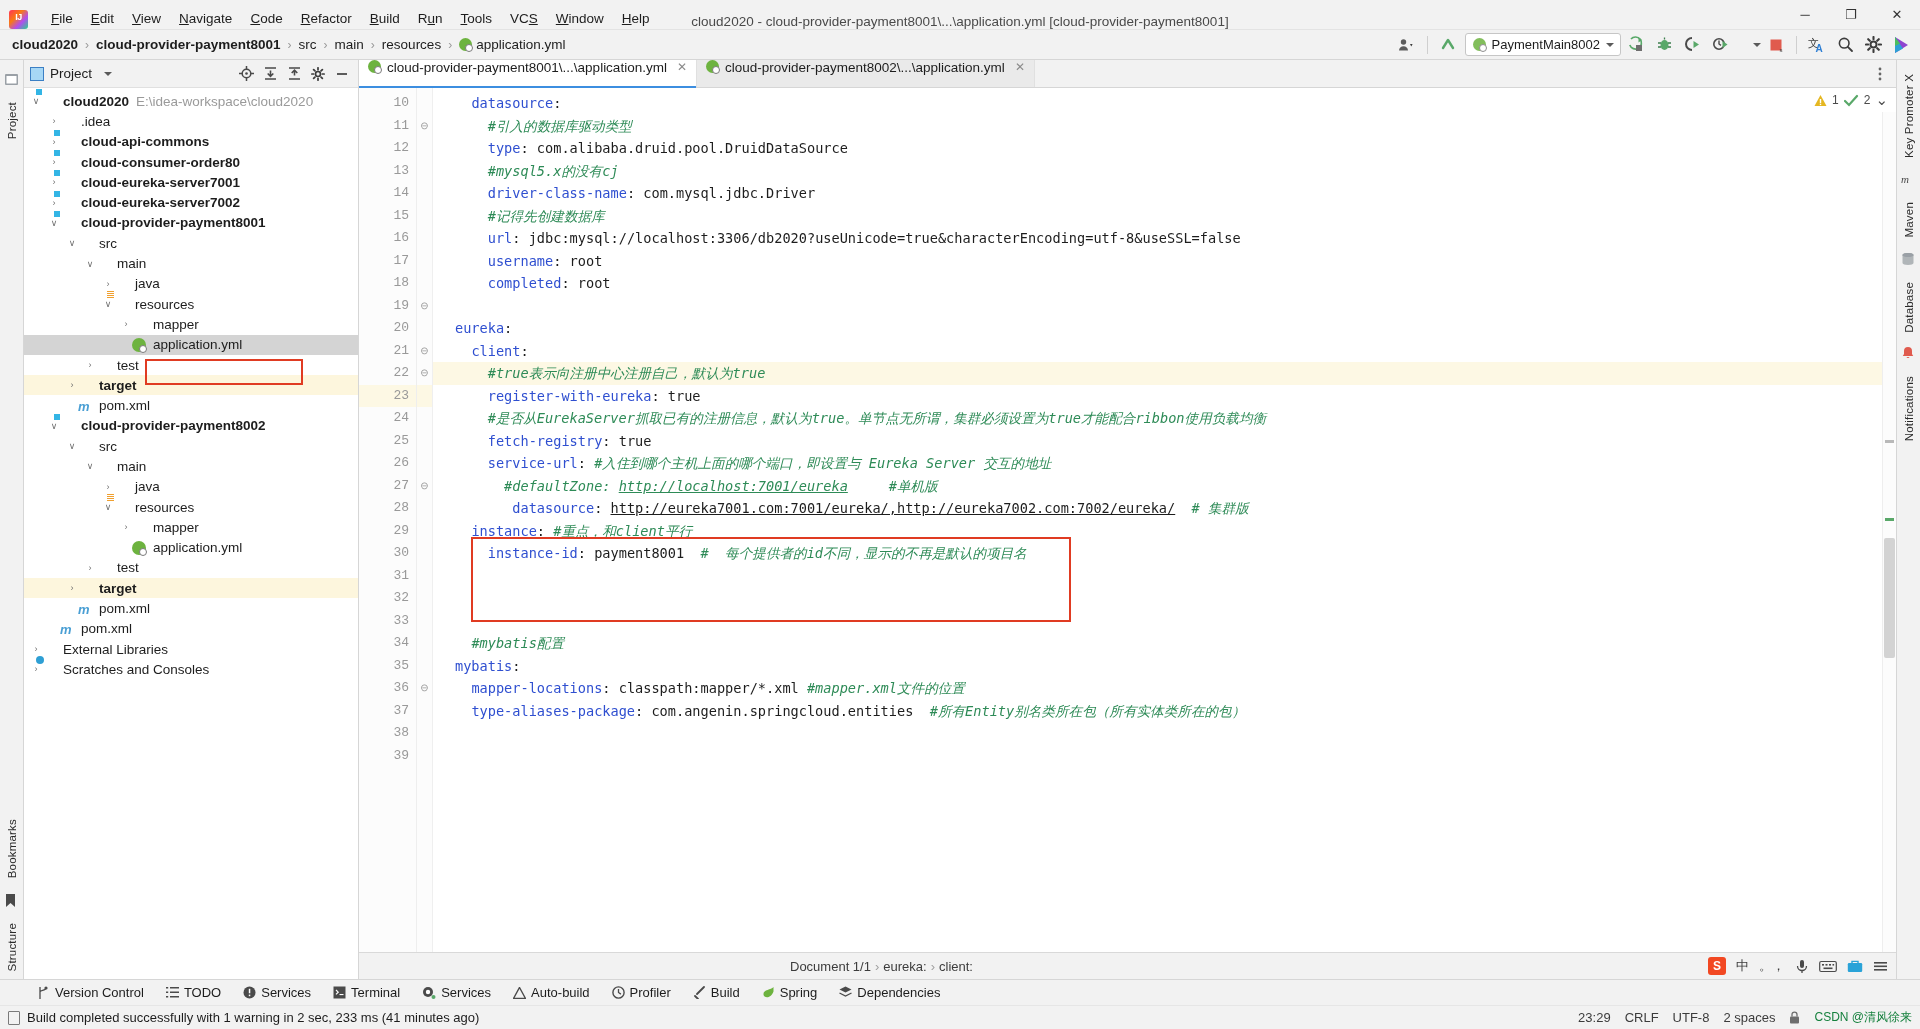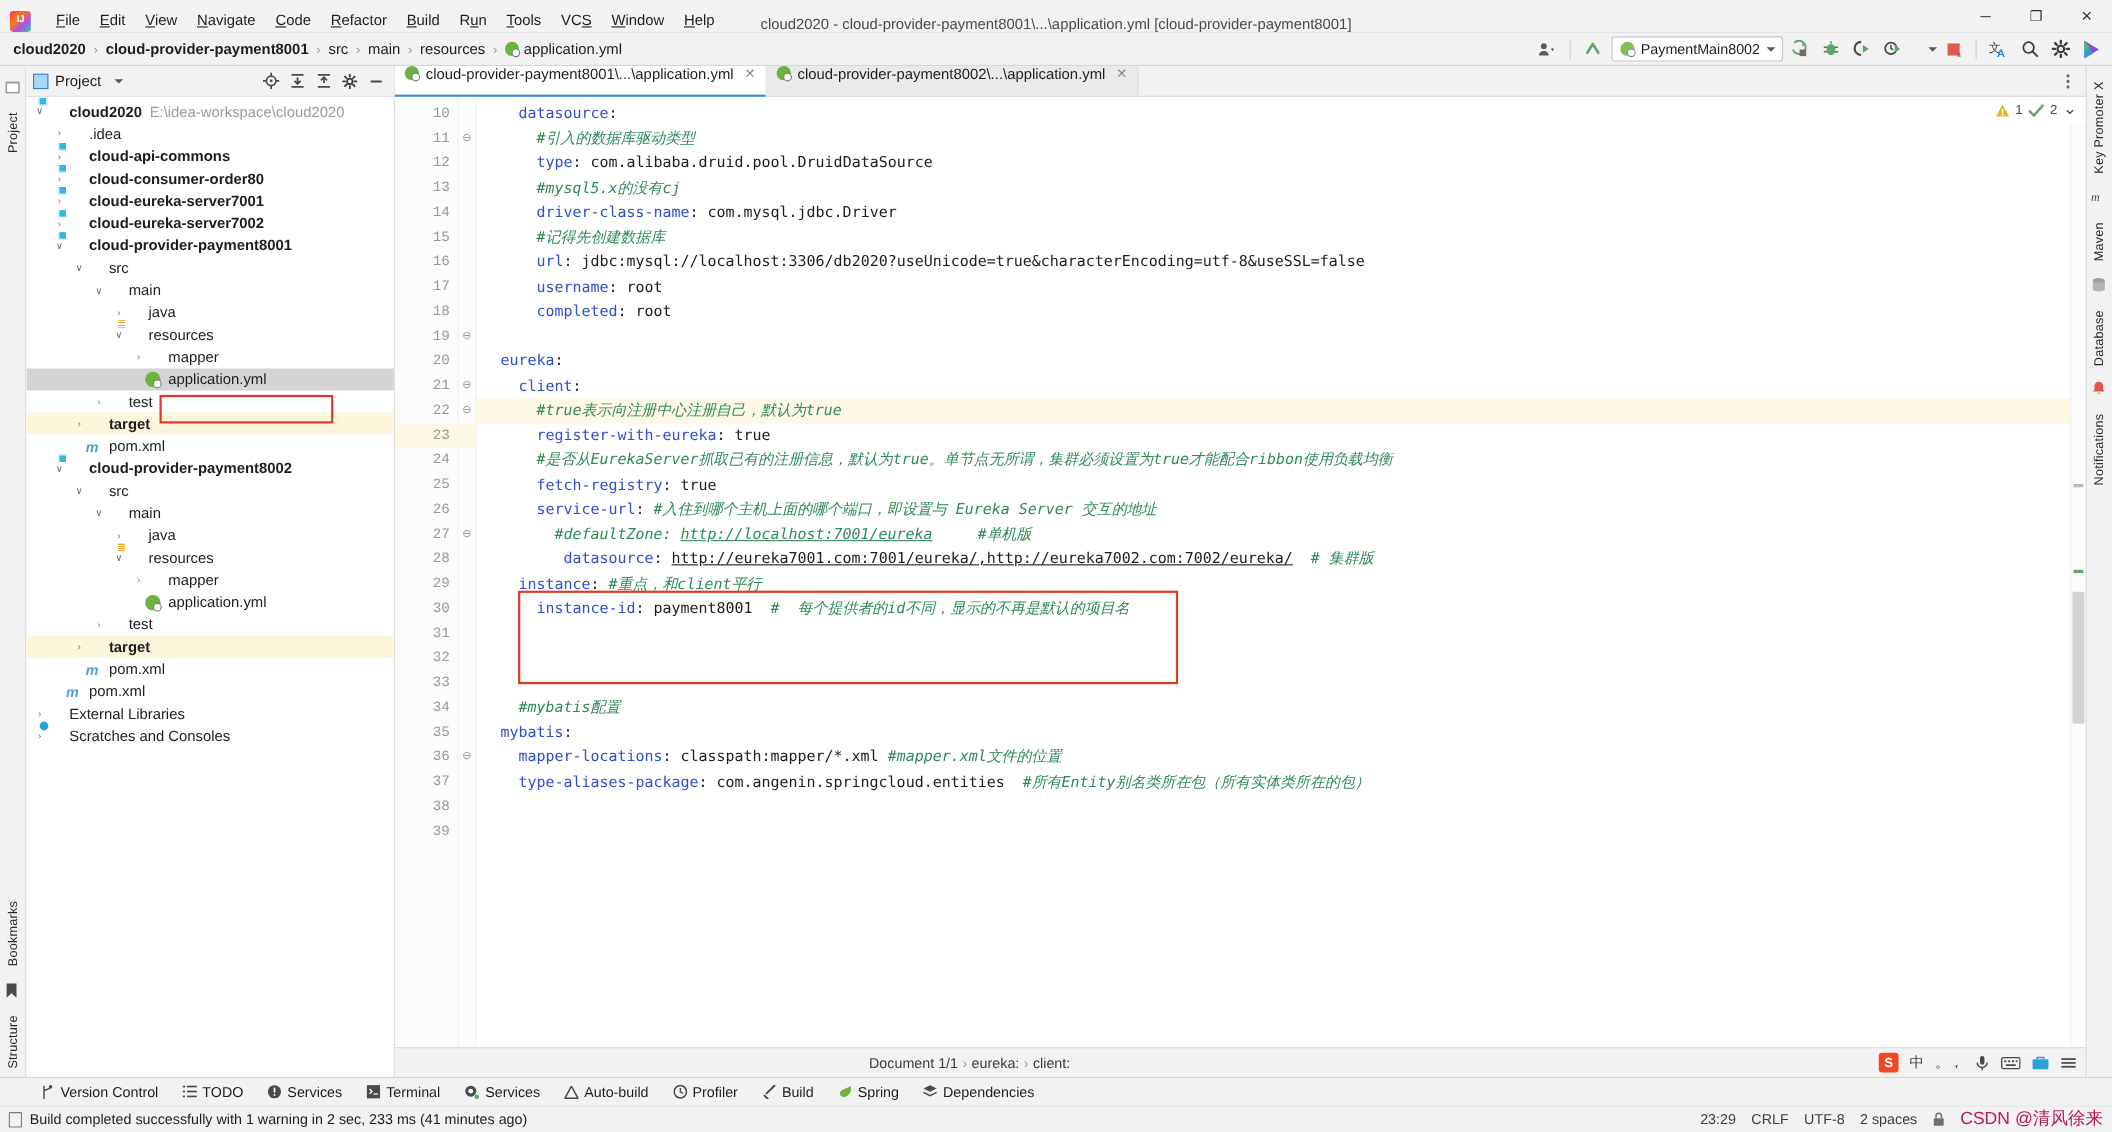--- a/index.html
+++ b/index.html
@@ -206,21 +206,21 @@
     height:26px; background:#f2f2f2; border-top:1px solid #d6d6d6;
     display:flex; align-items:center; font-size:13px; flex:0 0 26px; padding-left:26px;
   }
   .tw { display:flex; align-items:center; gap:5px; padding:0 11px; color:#1d1d1d; }
   .statusbar {
     height:24px; background:#f2f2f2; display:flex; align-items:center;
     font-size:13px; flex:0 0 24px; padding-left:8px; border-top:1px solid #e6e6e6;
   }
   .sb-right { margin-left:auto; display:flex; align-items:center; gap:14px; padding-right:8px; color:#3c3c3c; }
   .docicon { width:12px;height:14px;border:1.4px solid #7a7a7a; border-radius:1px; margin-right:7px; flex:0 0 12px;}
-  .wm { color:#be185d; font-size:16px;text-align:right; }
+  .wm { color:#15803d; font-size:12px;text-align:right; }
   svg { display:block; }
 </style>
 </head>
 <body>
 
 <div id="app">
 
   <div class="titlebar">
     <div class="ij-logo"></div>
     <div class="menubar">

